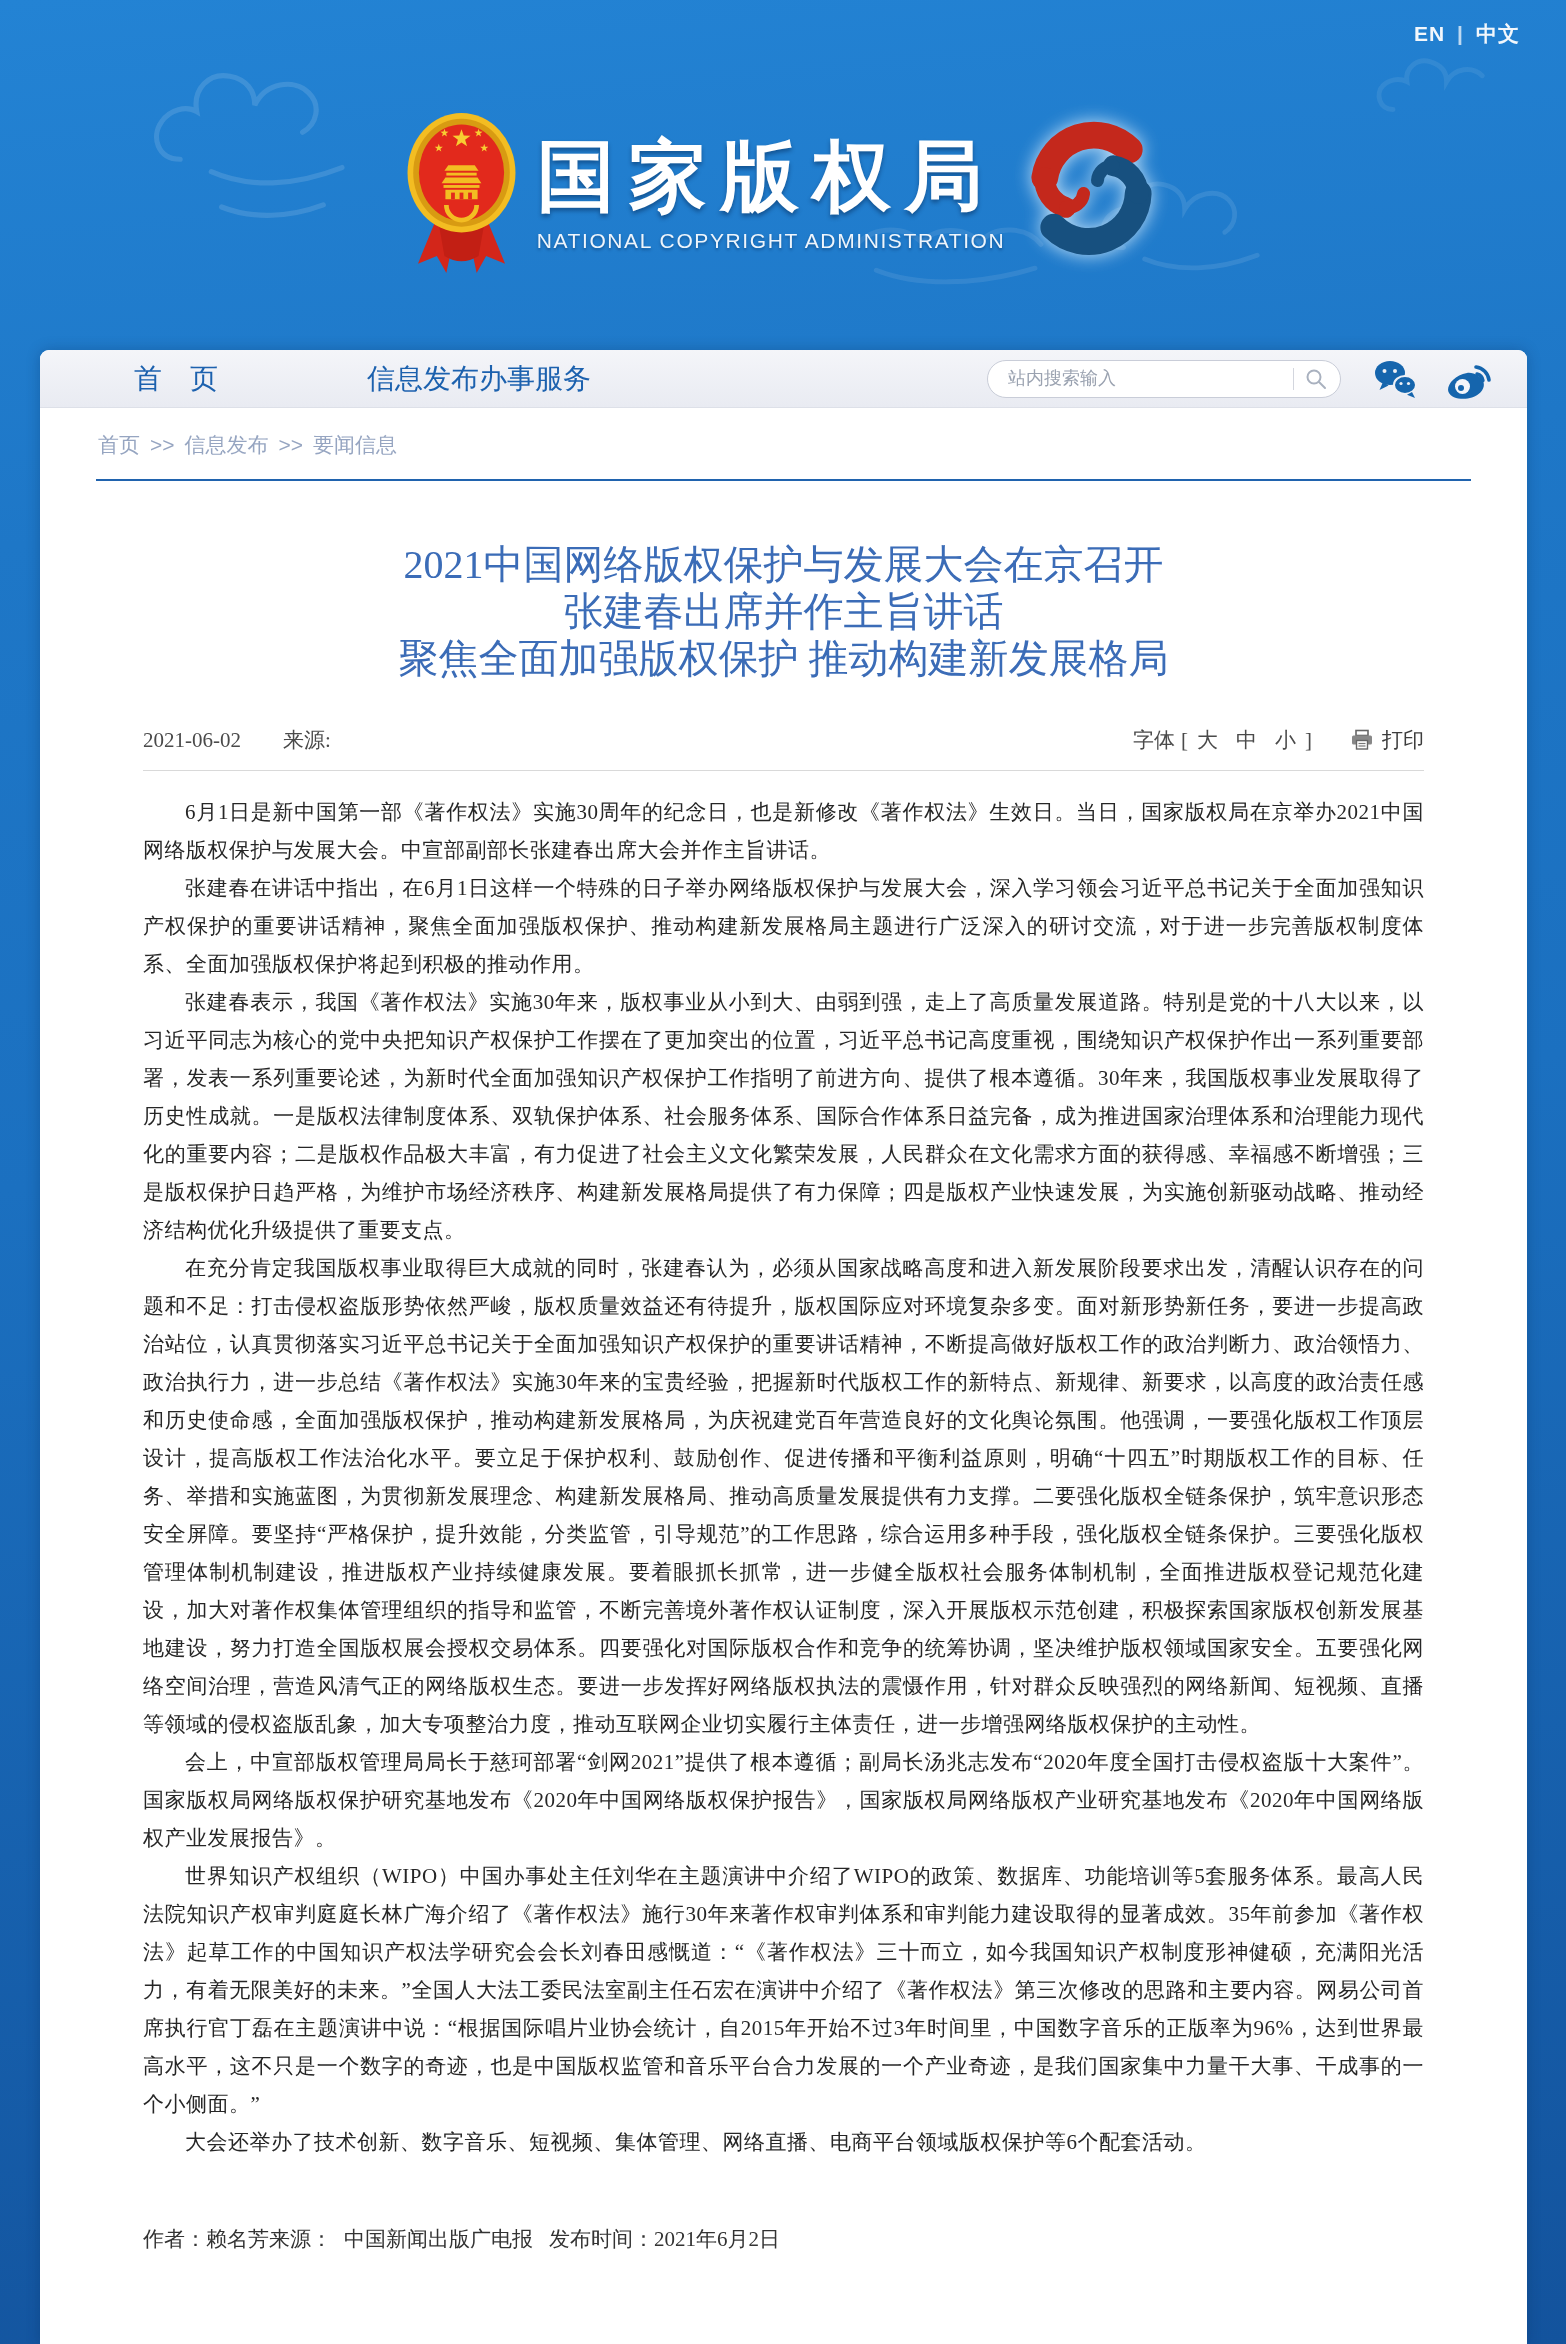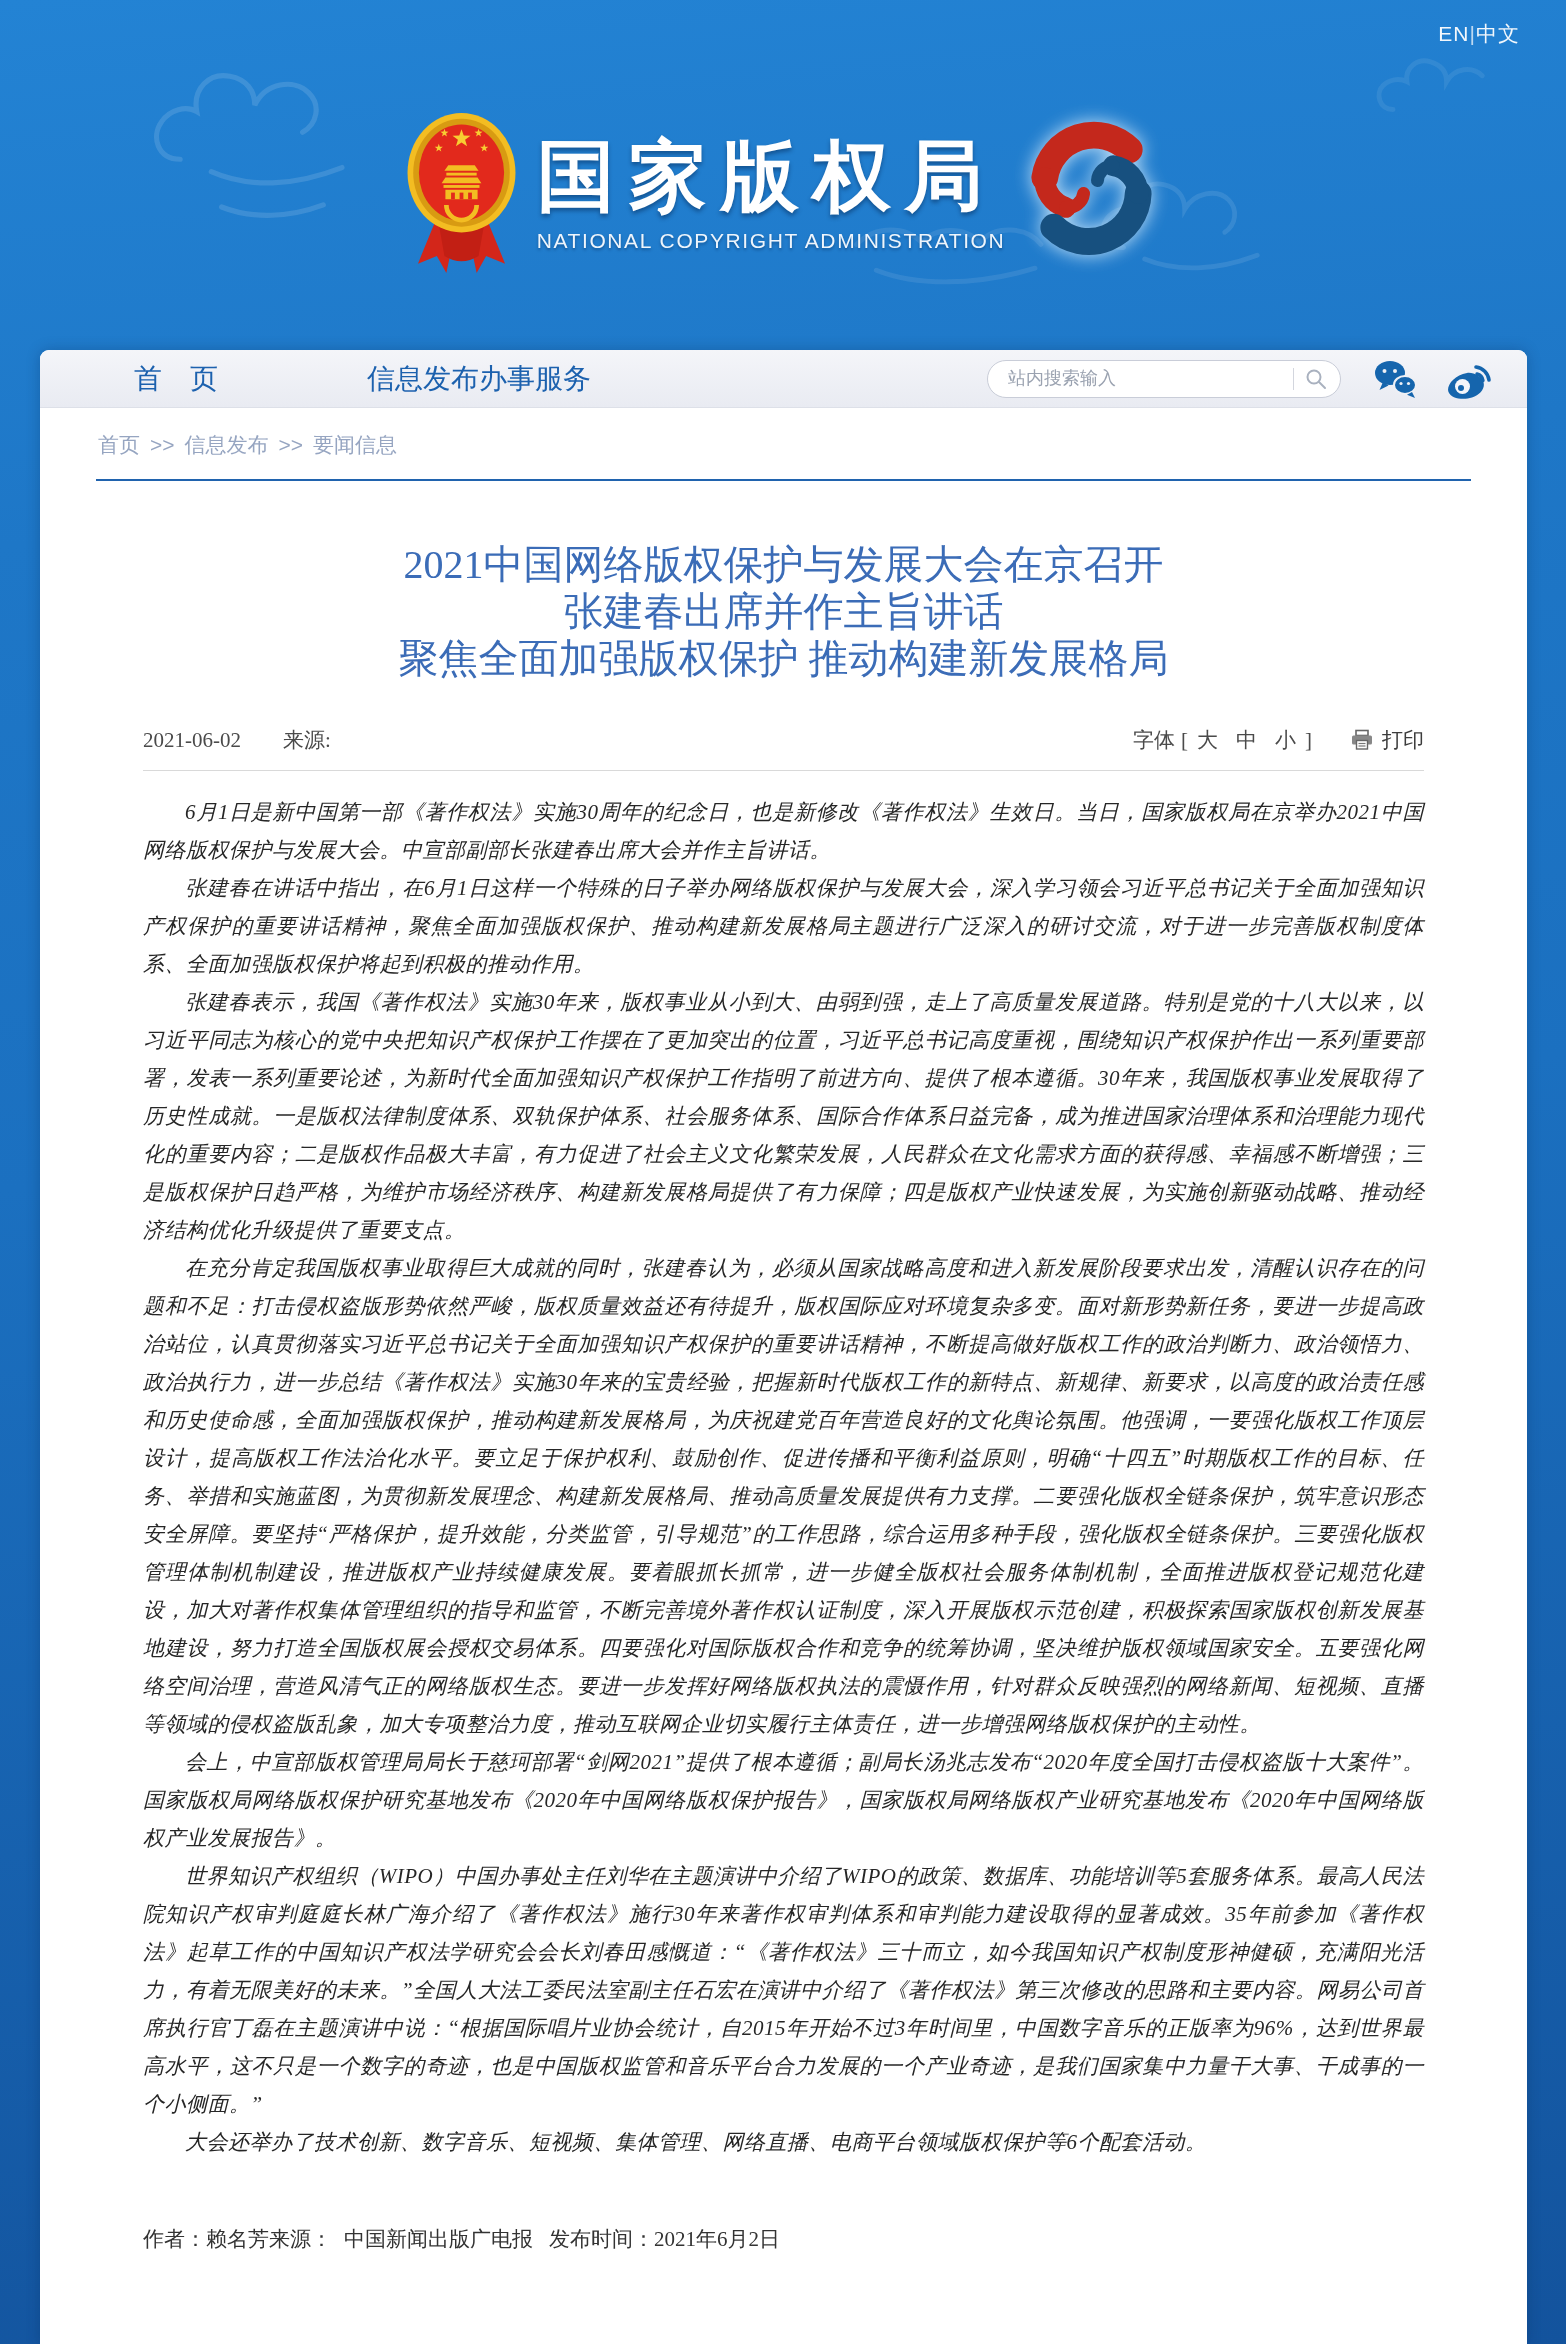--- a/index.html
+++ b/index.html
@@ -18,21 +18,21 @@
   
   .site-header{
     position:relative;
     height:350px;
   }
   .cloud{position:absolute;color:rgba(255,255,255,.13);pointer-events:none;}
   .cloud svg{display:block;}
   .lang-bar{
     position:absolute;top:20px;right:46px;
     color:#f2f7fc;font-size:21px;letter-spacing:1px;
-    display:flex;align-items:center;z-index:3;
+    display:flex;align-items:center;gap:12px;z-index:3;font-weight:bold;
   }
   .lang-bar span{cursor:pointer;}
   .lang-sep{opacity:.75;cursor:default;}
   .brand-row{
     position:relative;z-index:2;
     display:flex;align-items:center;justify-content:center;
     padding-top:109px;column-gap:38px;gap:13px;
   }
   .brand-cn{
     color:#ffffff;font-weight:700;font-size:78px;line-height:1;
@@ -115,21 +115,21 @@
   .meta-date{margin-right:42px;}
   .meta-right{display:flex;align-items:center;}
   .font-size-opt{margin:0 9px;cursor:pointer;color:#4a4a4a;text-decoration:none;}
   .bracket{margin-left:6px;}
   .printer-icon{margin:0 8px 0 38px;}
   .print-label{cursor:pointer;color:#3c3c3c;text-decoration:none;}
   .body-text{
     margin-top:22px;
     font-family:"Liberation Serif","DejaVu Serif",serif;
     font-size:21px;line-height:38px;letter-spacing:0.5px;
-    color:#262626;text-align:justify;font-style:italic;
+    color:#262626;text-align:justify;
   }
   .body-text p{margin:0;text-indent:2em;}
   .article-footer{
     margin-top:64px;padding-bottom:70px;
     font-family:"Liberation Serif","DejaVu Serif",serif;
     font-size:21px;color:#333;
   }
   .article-footer .sp-wide{}
   .article-footer .sp-mid{margin-right:16px;margin-left:12px;}
 </style>

